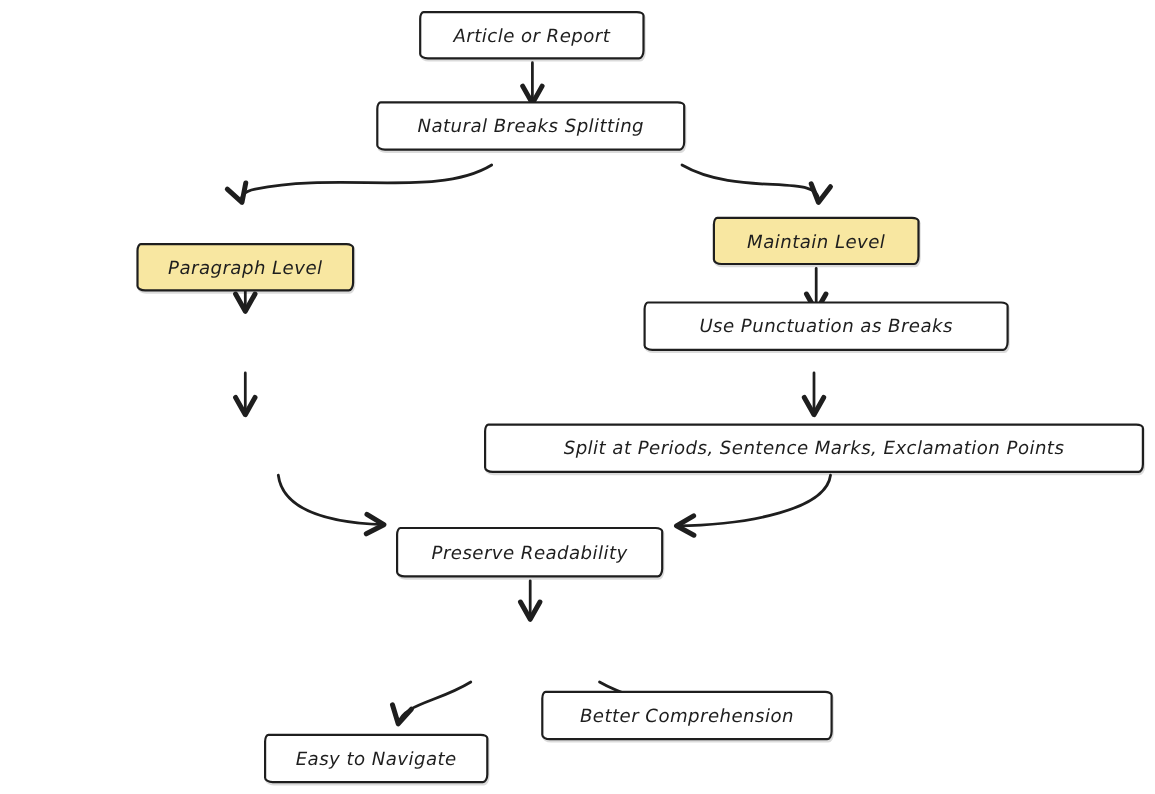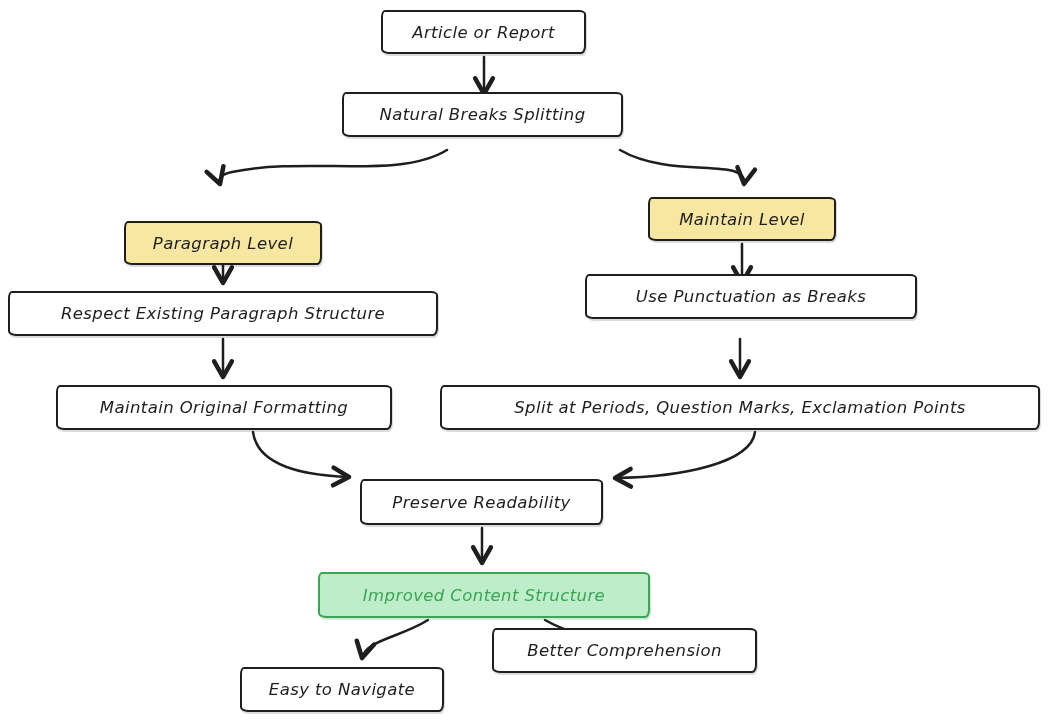--- a/index.html
+++ b/index.html
@@ -90,43 +90,34 @@
   </div>
 
   <div class="node yellow" id="n-paragraph">
     <span>Paragraph Level</span>
   </div>
 
   <div class="node yellow" id="n-sentence">
     <span>Maintain Level</span>
   </div>
 
-  <div class="node" id="n-respect">
-    <span>Respect Existing Paragraph Structure</span>
-  </div>
 
   <div class="node" id="n-usepunct">
     <span>Use Punctuation as Breaks</span>
   </div>
 
-  <div class="node" id="n-maintain">
-    <span>Maintain Original Formatting</span>
-  </div>
 
   <div class="node" id="n-split">
-    <span>Split at Periods, Question Marks, Exclamation Points</span>
+    <span>Split at Periods, Sentence Marks, Exclamation Points</span>
   </div>
 
   <div class="node" id="n-preserve">
     <span>Preserve Readability</span>
   </div>
 
-  <div class="node green" id="n-improved">
-    <span>Improved Content Structure</span>
-  </div>
 
   <div class="node" id="n-easy">
     <span>Easy to Navigate</span>
   </div>
 
   <div class="node" id="n-better">
     <span>Better Comprehension</span>
   </div>
 
 </div>

